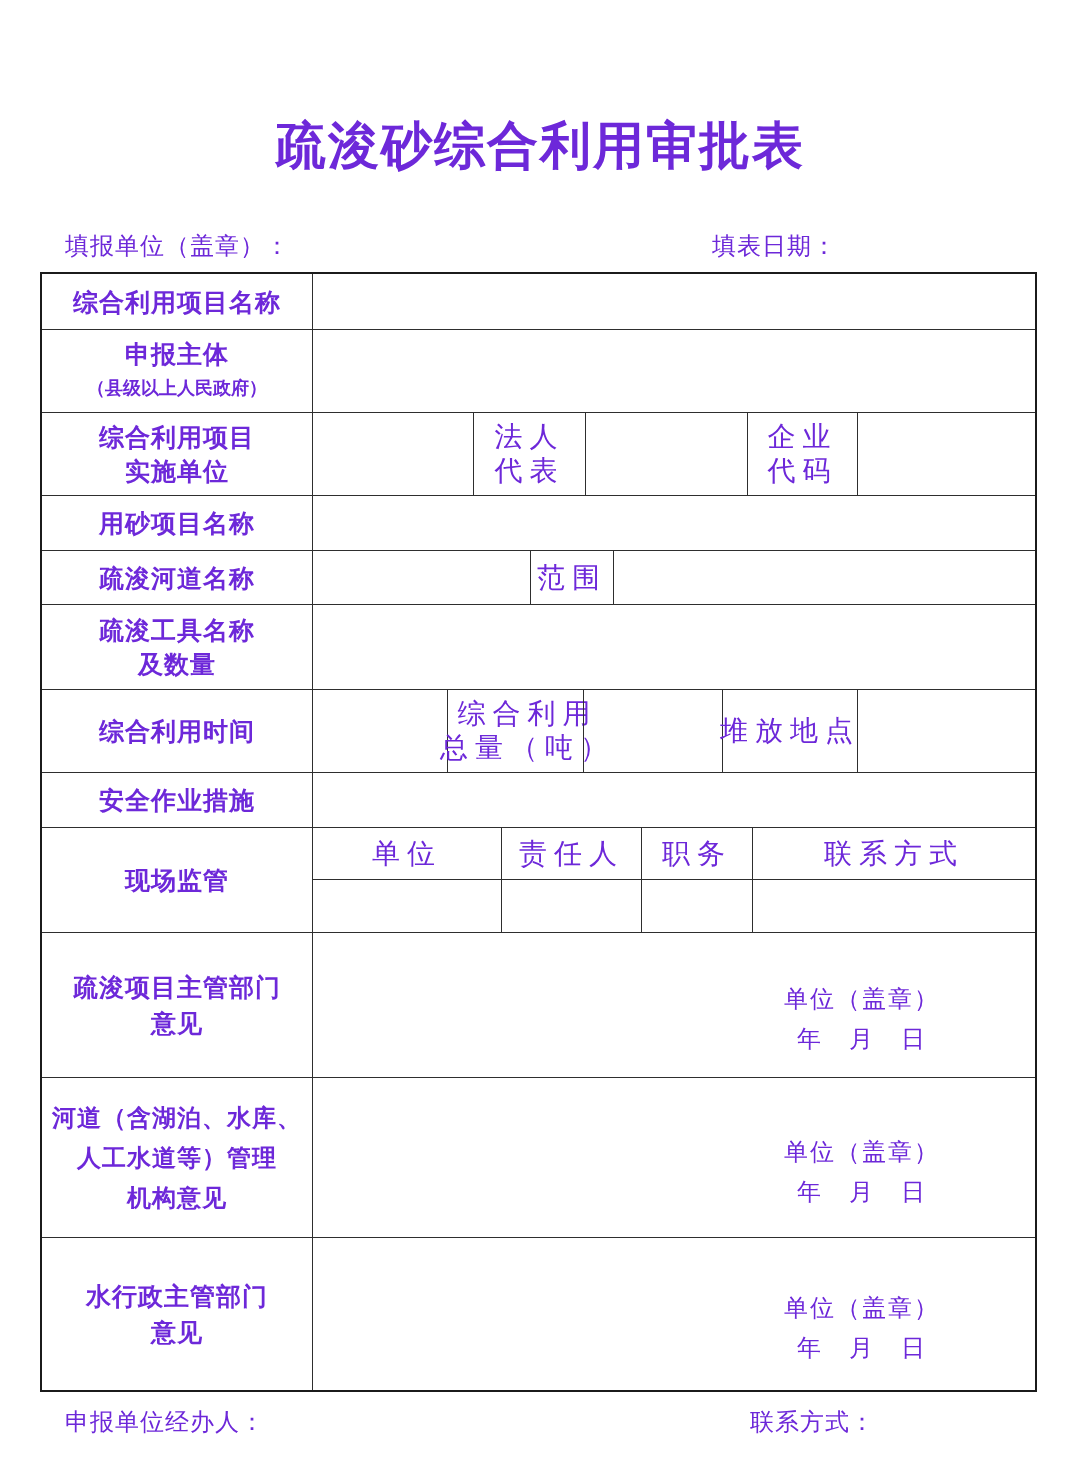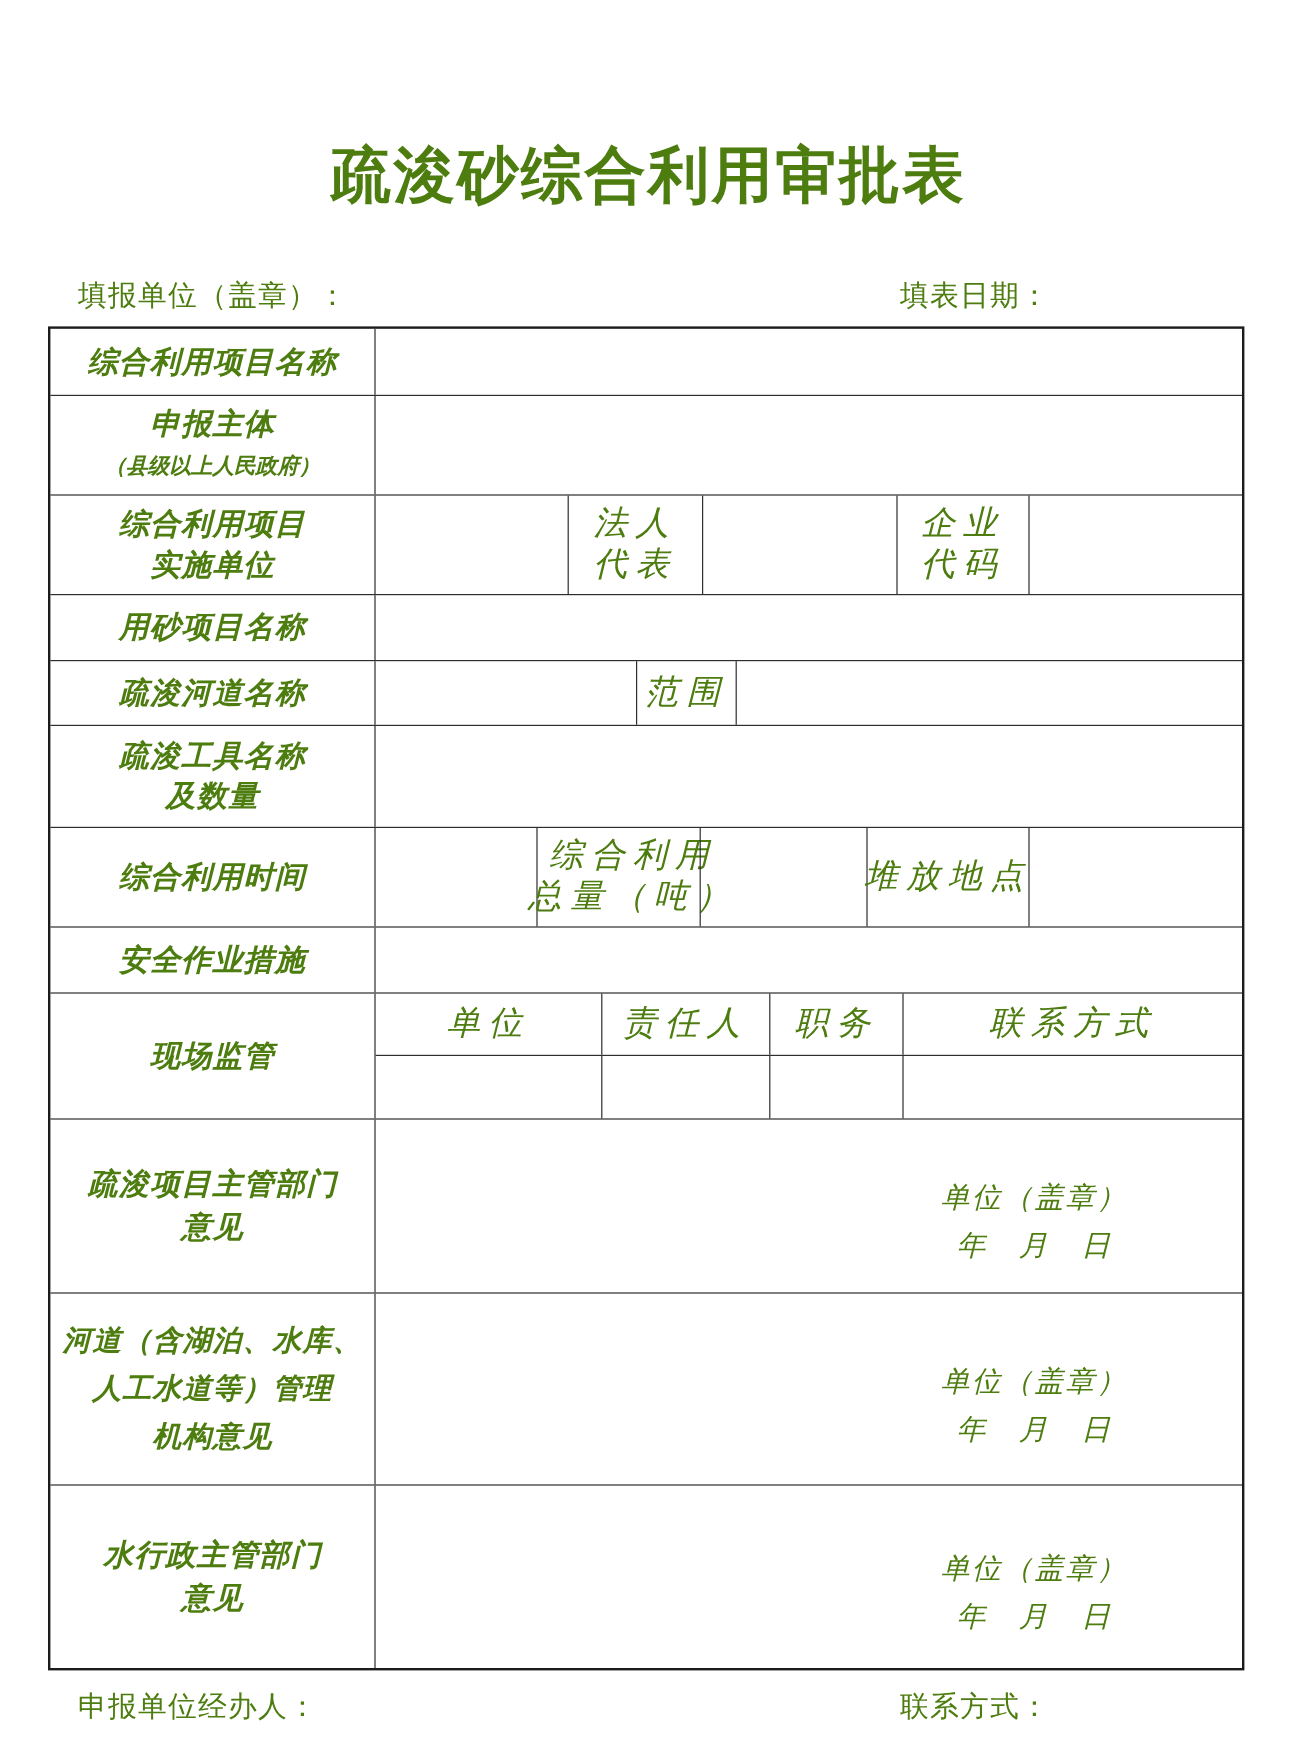--- a/index.html
+++ b/index.html
@@ -2,42 +2,42 @@
 <html><head>
 <meta charset="utf-8">
 <style>
   * { box-sizing: border-box; margin: 0; padding: 0; }
   html, body { background: #ffffff; }
   .page {
     position: relative;
     width: 1080px;
     height: 1457px;
     background: #ffffff;
-    color: #4d7c0f;
+    color: #6d28d9;
     font-family: "Liberation Serif", serif;
     overflow: hidden;
   }
   .title {
     position: absolute;
     top: 112px; left: 0;
     width: 100%;
     text-align: center;
     font-family: "Liberation Serif", serif;
     font-weight: 700;
     font-size: 51px;
     letter-spacing: 2px;
   }
   .hdr, .ftr {
     position: absolute;
     font-size: 24px;
     letter-spacing: 1px;
     white-space: nowrap;
   }
   .hdr-left  { top: 230px; left: 65px; }
-  .hdr-right { top: 230px; left: 750px; }
+  .hdr-right { top: 230px; left: 712px; }
   .ftr-left  { top: 1406px; left: 65px; }
   .ftr-right { top: 1406px; left: 750px; }
 
   .form-table {
     position: absolute;
     left: 40px; top: 272px;
     width: 997px;
     border: 2px solid #1b1b1b;
     display: flex;
     flex-direction: column;
@@ -45,21 +45,20 @@
   }
   .tr { display: flex; align-items: stretch; }
   .tr + .tr { border-top: 1px solid #2e2e2e; }
   .td {
     border-left: 1px solid #2e2e2e;
     display: flex;
     flex-direction: column;
     align-items: center;
     justify-content: center;
     min-width: 0;
-    font-style: italic;
   }
   .td:first-child { border-left: 0; }
   .grow { flex: 1 1 auto; }
 
   .h55 { height: 55px; } .h83 { height: 83px; } .h54 { height: 54px; }
   .h85 { height: 85px; } .h105 { height: 105px; } .h145 { height: 145px; }
   .h160 { height: 160px; } .h153 { height: 153px; }
 
   .w270 { width: 270px; flex: 0 0 270px; }
   .w161 { width: 161px; flex: 0 0 161px; }

